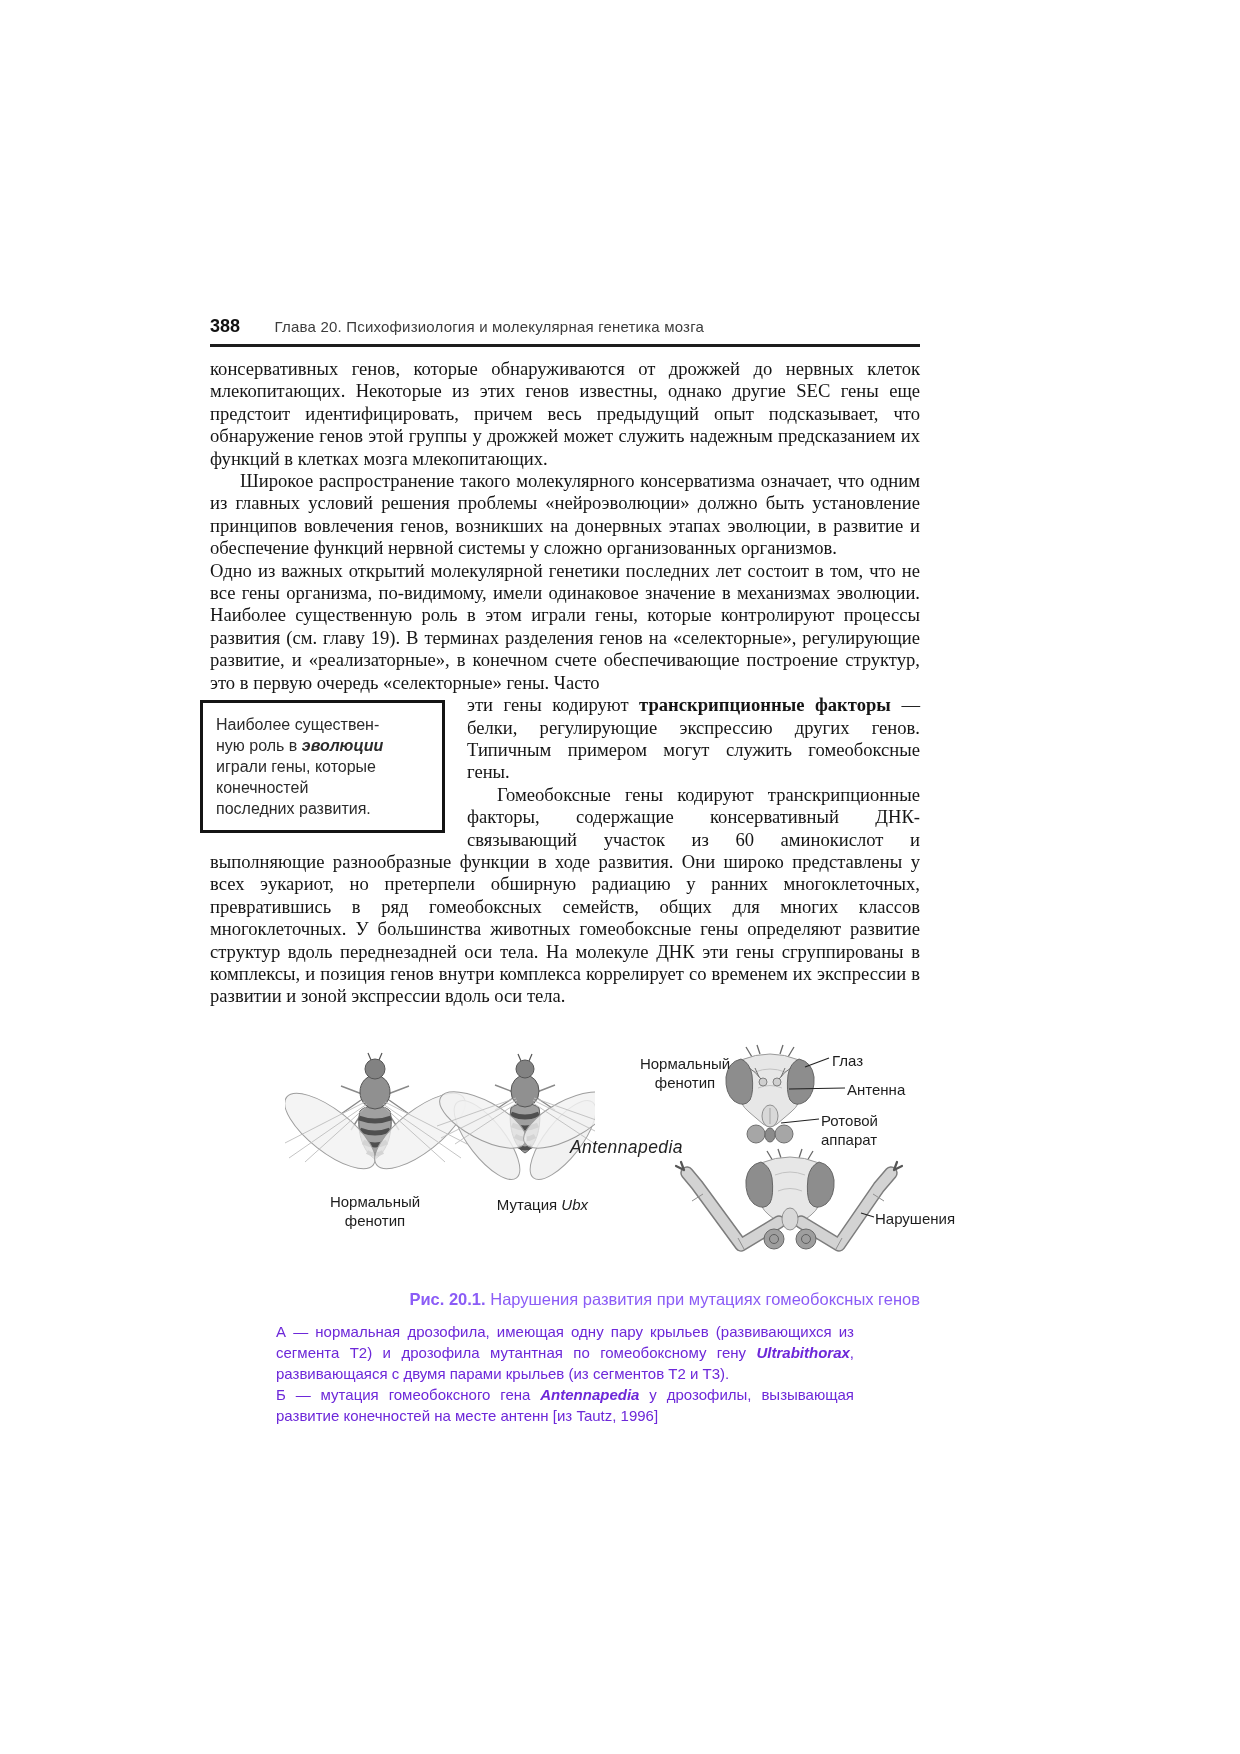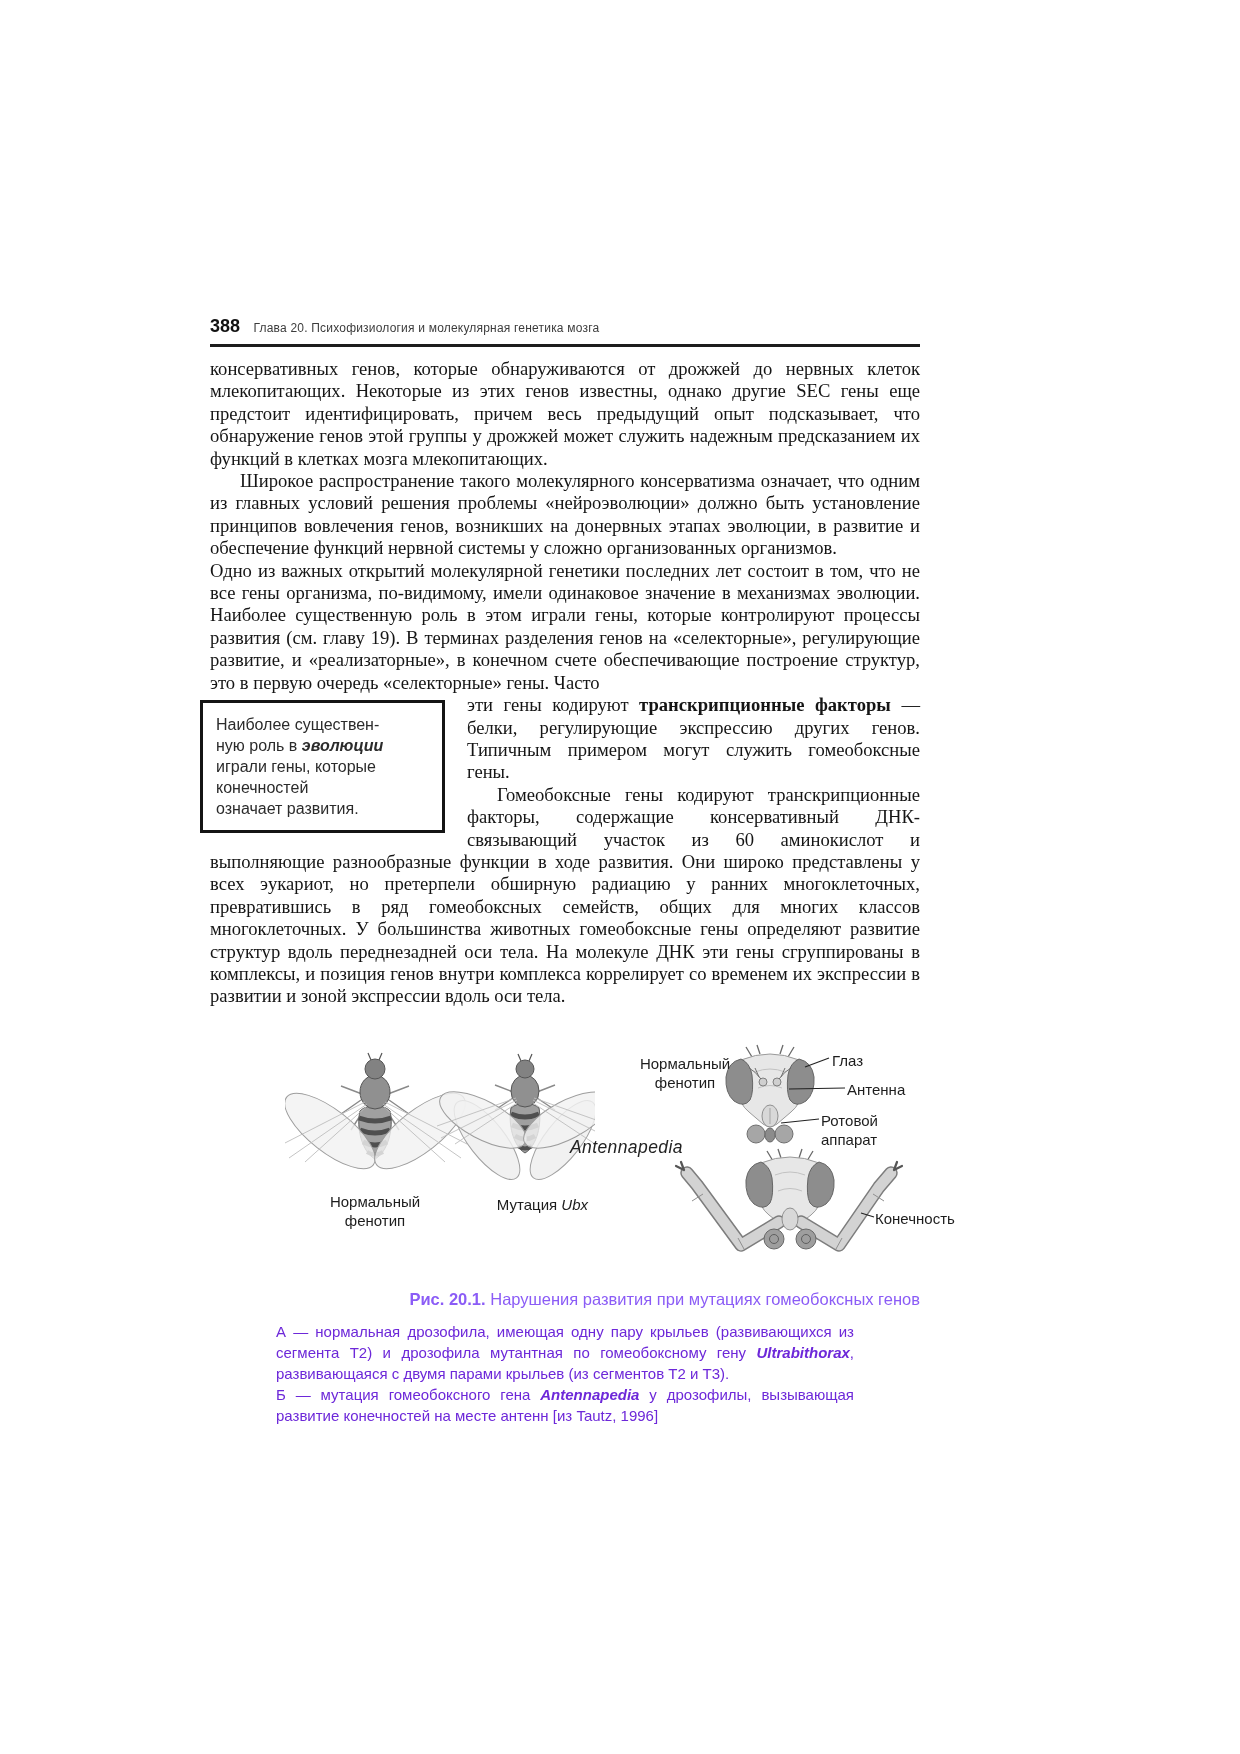--- a/index.html
+++ b/index.html
@@ -2,21 +2,21 @@
 <html><head>
 <meta charset="utf-8">
 <style>
   html,body{margin:0;padding:0;background:#ffffff;}
   .page{position:relative;width:1240px;height:1754px;background:#fff;overflow:hidden;
         color:#161616;}
   .content{position:absolute;left:210px;top:316px;width:710px;}
   
   .header{font-family:"Liberation Sans",sans-serif;white-space:nowrap;}
   .pagenum{font-weight:bold;font-size:18px;color:#111;}
-  .chapter{font-size:12px;color:#3c3c3c;margin-left:9px;letter-spacing:.2px;}
+  .chapter{font-size:15px;color:#3c3c3c;margin-left:30px;letter-spacing:.2px;}
   .rule{height:3px;background:#1c1c1c;margin-top:7px;}
   
   .serif{font-family:"Liberation Serif",serif;font-size:18.6px;line-height:22.4px;
          text-align:justify;color:#151515;}
   .para{margin:0;}
   .first{margin-top:11px;}
   .indent{text-indent:30px;}
   h2.heading{font-family:"Liberation Sans",sans-serif;font-weight:bold;font-size:26px;
          line-height:33px;color:#101010;margin:32px 0 12px 0;}
   
@@ -56,21 +56,21 @@
     <div class="serif para indent">Широкое распространение такого молекулярного консерватизма означает, что одним из главных условий решения проблемы «нейроэволюции» должно быть установление принципов вовлечения генов, возникших на донервных этапах эволюции, в развитие и обеспечение функций нервной системы у сложно организованных организмов.</div>
 
 
     <div class="serif para">Одно из важных открытий молекулярной генетики последних лет состоит в том, что не все гены организма, по-видимому, имели одинаковое значение в механизмах эволюции. Наиболее существенную роль в этом играли гены, которые контролируют процессы развития (см. главу 19). В терминах разделения генов на «селекторные», регулирующие развитие, и «реализаторные», в конечном счете обеспечивающие построение структур, это в первую очередь «селекторные» гены. Часто</div>
 
     <aside class="sidebox">
       <div>Наиболее существен-</div>
       <div><span>ную роль в </span><span class="bi">эволюции</span></div>
       <div>играли гены, которые</div>
       <div>конечностей</div>
-      <div>означает развития.</div>
+      <div>последних развития.</div>
     </aside>
 
     <div class="serif para">
       <span>эти гены кодируют </span><b>транскрипционные факторы</b><span> — белки, регулирующие экспрессию других генов. Типичным примером могут служить гомеобоксные гены.</span>
     </div>
     <div class="serif para indent">Гомеобоксные гены кодируют транскрипционные факторы, содержащие консервативный ДНК-связывающий участок из 60 аминокислот и выполняющие разнообразные функции в ходе развития. Они широко представлены у всех эукариот, но претерпели обширную радиацию у ранних многоклеточных, превратившись в ряд гомеобоксных семейств, общих для многих классов многоклеточных. У большинства животных гомеобоксные гены определяют развитие структур вдоль переднезадней оси тела. На молекуле ДНК эти гены сгруппированы в комплексы, и позиция генов внутри комплекса коррелирует со временем их экспрессии в развитии и зоной экспрессии вдоль оси тела.</div>
 
     <div class="figure">
 
       <svg class="flies" width="310" height="150" viewBox="0 0 310 150">
@@ -150,21 +150,21 @@
         <path d="M306,171 L319,175" stroke="#222" stroke-width="1.2" fill="none"></path>
       </svg>
 
       <div class="figlabel center" style="left:100px;top:150px;width:130px;">Нормальный фенотип</div>
       <div class="figlabel center" style="left:248px;top:153px;width:130px;text-align:right;"><span>Мутация </span><i>Ubx</i></div>
       <div class="figlabel center" style="left:415px;top:12px;width:120px;">Нормальный фенотип</div>
       <div class="figlabel" style="left:622px;top:9px;">Глаз</div>
       <div class="figlabel" style="left:637px;top:38px;">Антенна</div>
       <div class="figlabel" style="left:611px;top:69px;">Ротовой аппарат</div>
       <div class="figlabel genelabel" style="left:360px;top:96px;">Antennapedia</div>
-      <div class="figlabel" style="left:665px;top:167px;">Конечность</div>
+      <div class="figlabel" style="left:665px;top:167px;">Нарушения</div>
     </div>
 
     <div class="caption">
       <span class="capnum">Рис. 20.1.</span><span> Нарушения развития при мутациях гомеобоксных генов</span>
     </div>
 
     <div class="desc">
       <div class="desc-para">
         <span>А — нормальная дрозофила, имеющая одну пару крыльев (развивающихся из сегмента Т2) и дрозофила мутантная по гомеобоксному гену </span><span class="bi">Ultrabithorax</span><span>, развивающаяся с двумя парами крыльев (из сегментов Т2 и Т3).</span>
       </div>

